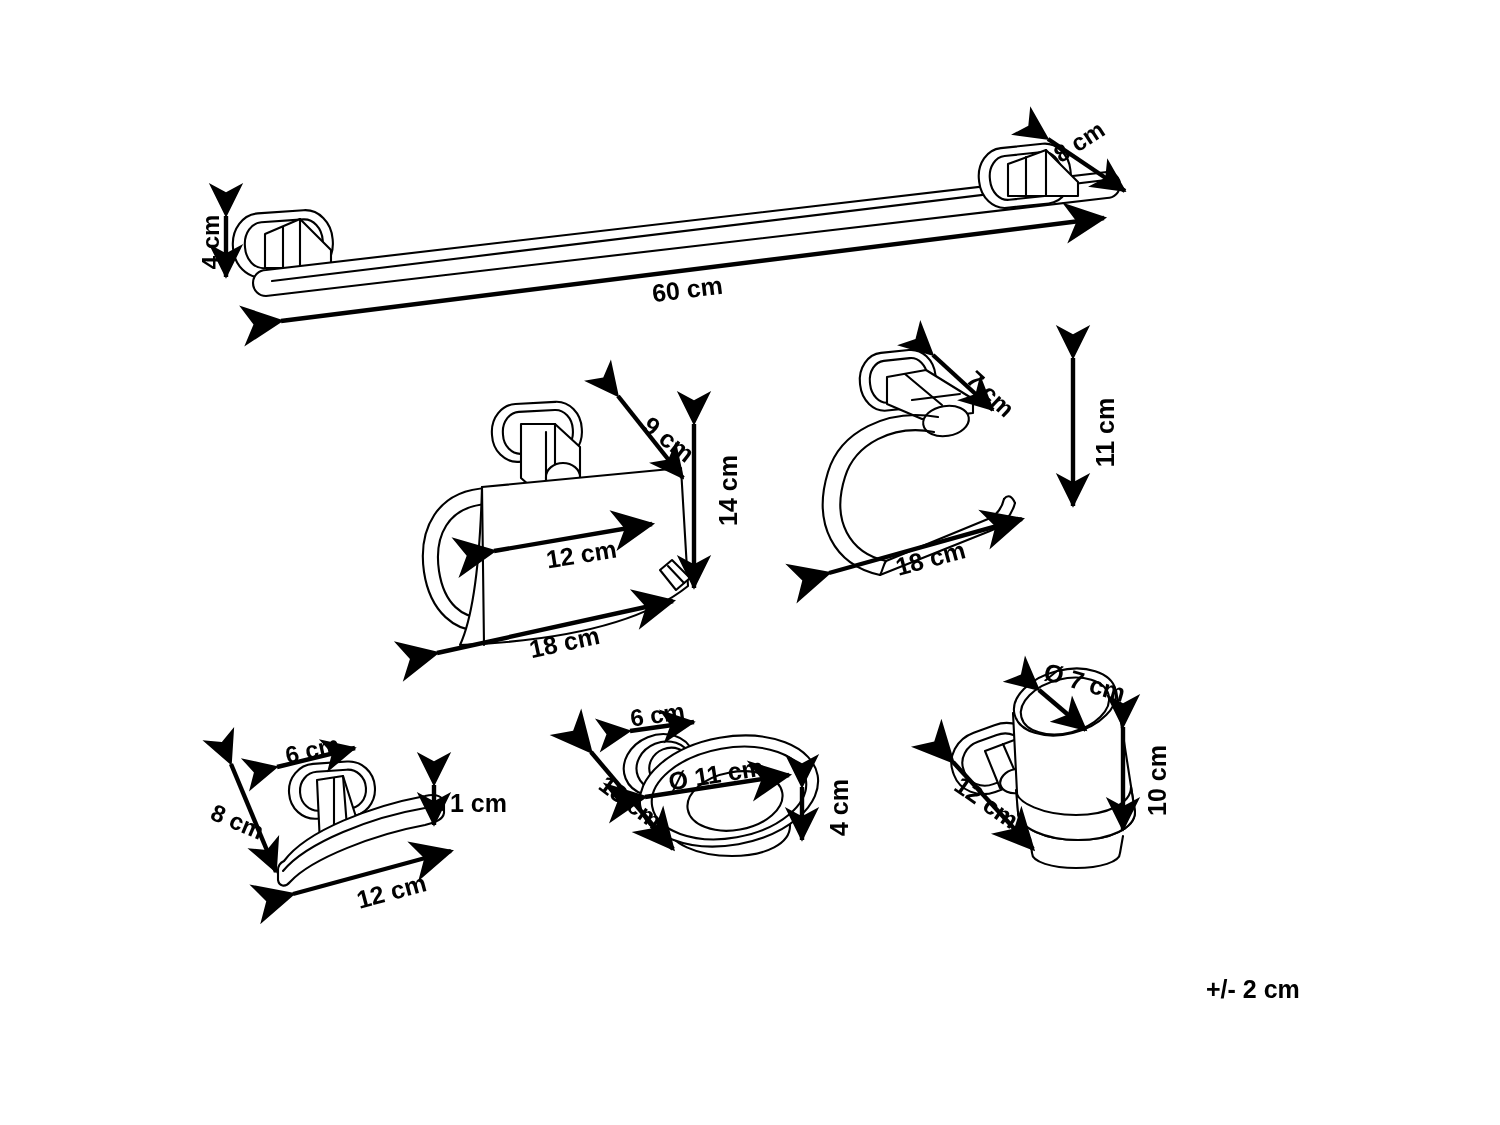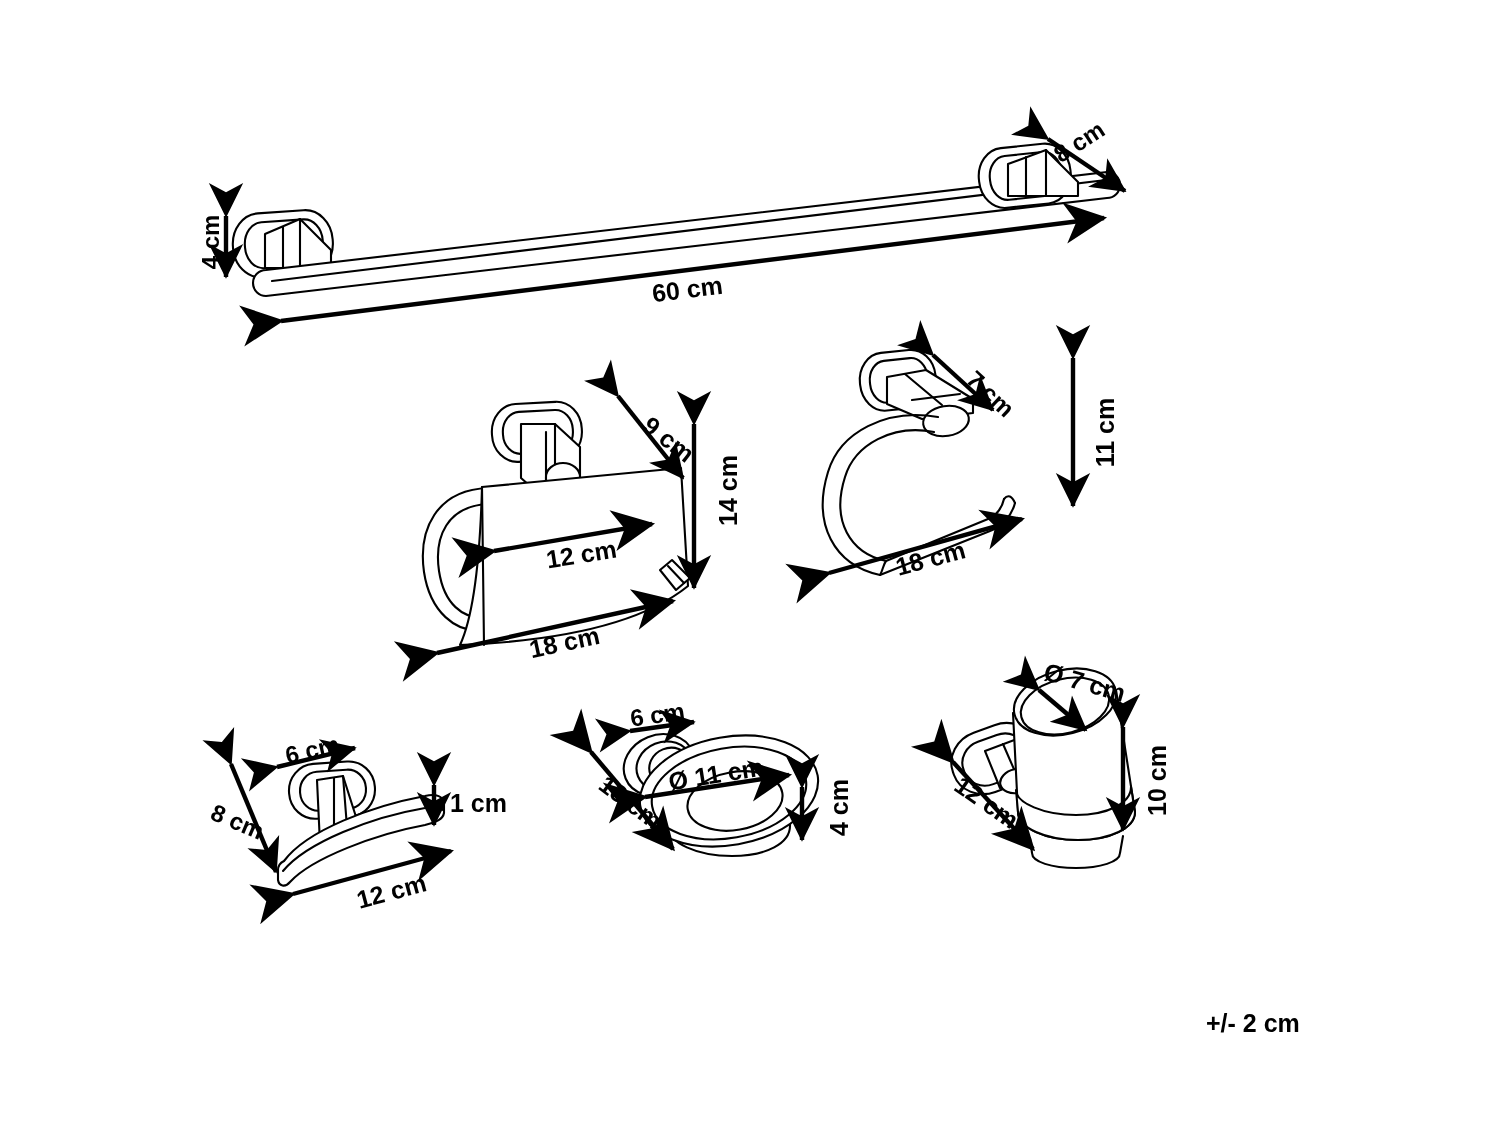--- a/index.html
+++ b/index.html
@@ -393,15 +393,15 @@
   <div class="dim-label" style="left:668px; top:762px; font-size:25px; transform:rotate(-9deg);">Ø 11 cm</div>
 
   <div class="dim-label" style="left:811px; top:795px; font-size:25px; transform:rotate(-90deg);">4 cm</div>
 
   <div class="dim-label" style="left:1043px; top:670px; font-size:25px; transform:rotate(-270deg) rotate(-74deg);">Ø 7 cm</div>
 
   <div class="dim-label" style="left:951px; top:790px; font-size:25px; transform:rotate(-270deg) rotate(-55deg);">12 cm</div>
 
   <div class="dim-label" style="left:1122px; top:768px; font-size:25px; transform:rotate(-90deg);">10 cm</div>
 
-  <div class="tol-note" style="left:1206px; top:975px;margin-top:34px;">+/- 2 cm</div>
+  <div class="tol-note" style="left:1206px; top:975px;">+/- 2 cm</div>
 
 </div>
 
 </body></html>

